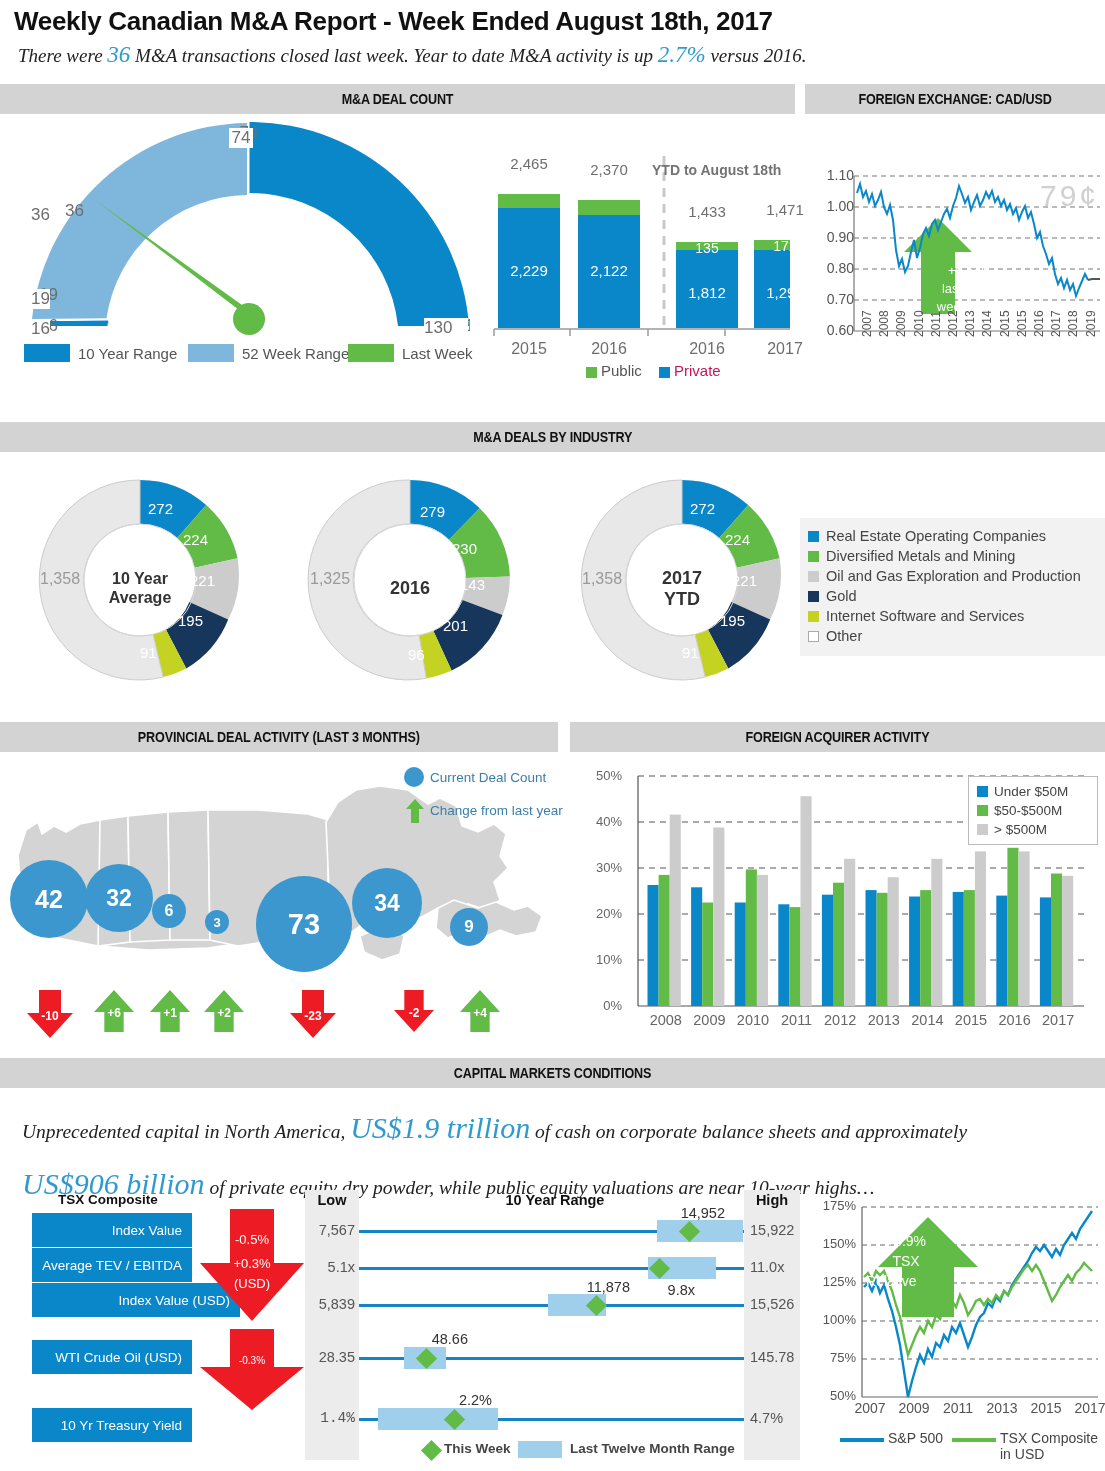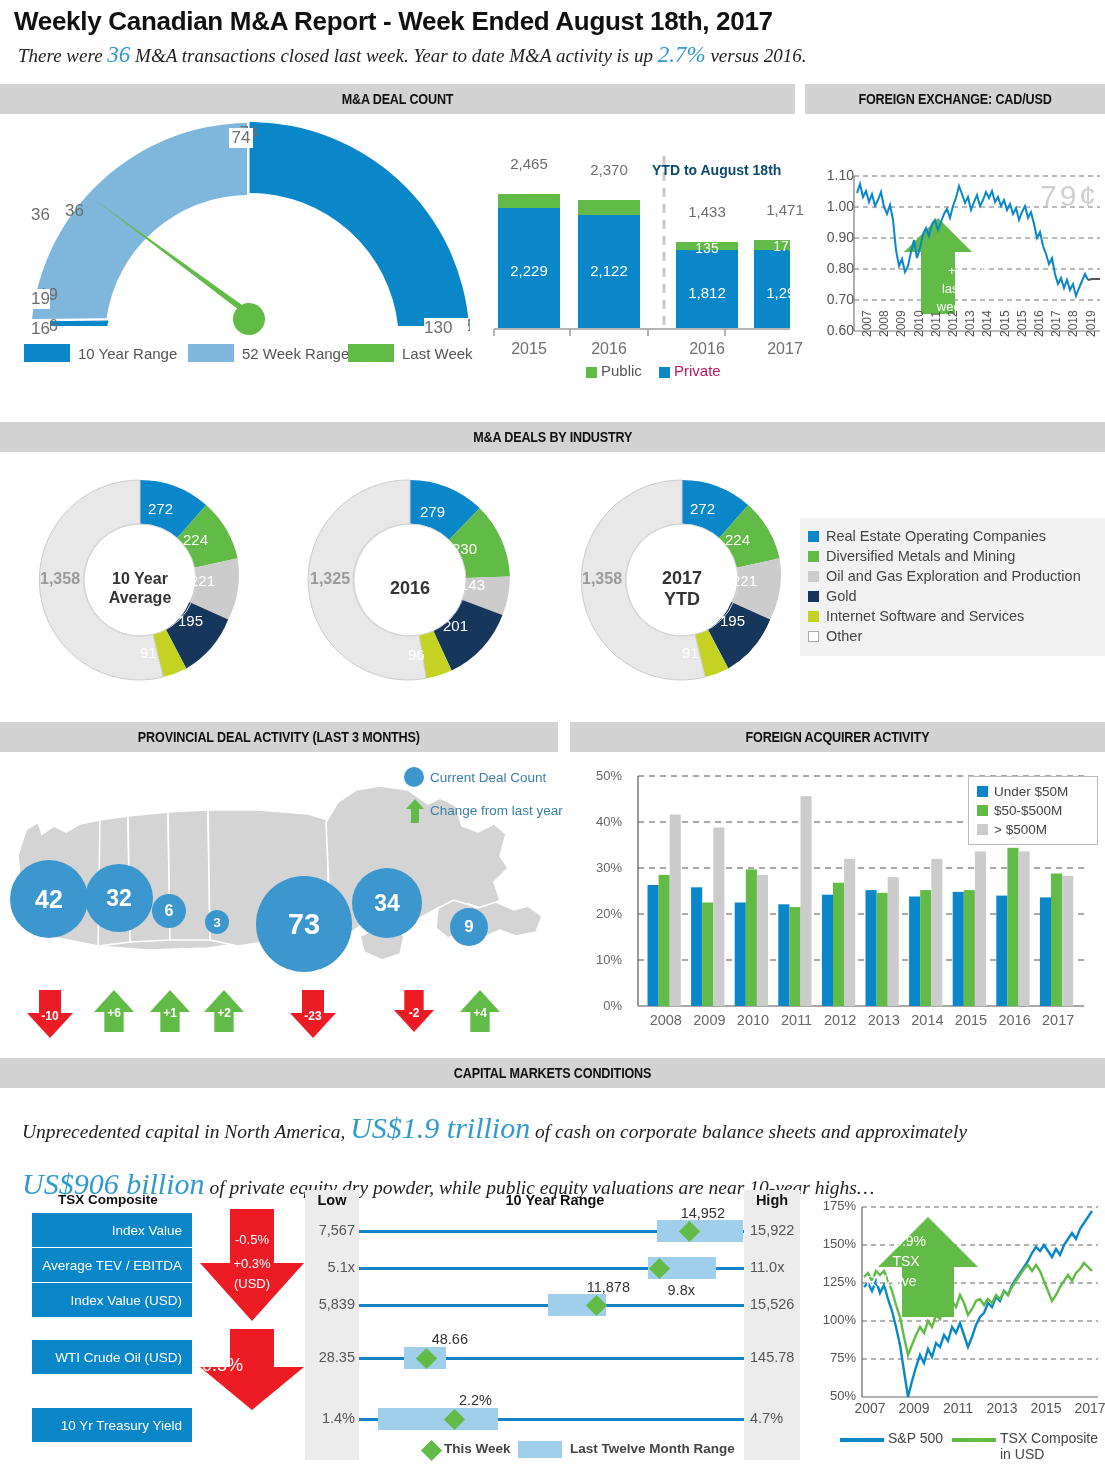--- a/index.html
+++ b/index.html
@@ -16,21 +16,21 @@
   
   .bc-total{position:absolute;font-size:15px;color:#6e6e6e;text-align:center;}
   .bc-seg{position:absolute;color:#fff;font-size:14px;text-align:center;}
   .bc-axis-lbl{position:absolute;font-size:16px;color:#6e6e6e;text-align:center;}
   
   .ax{position:absolute;font-size:13px;color:#555;text-align:right;}
   .xt{position:absolute;font-size:12px;color:#555;transform-origin:left top;transform:rotate(-90deg);white-space:nowrap;}
   
   .dn-center{position:absolute;text-align:center;font-size:16px;font-weight:bold;color:#333;line-height:1.15;}
   .dn-lab{position:absolute;font-size:15px;}
-  .dn-out{position:absolute;font-size:16px;color:#9a9a9a;font-weight:bold;}
+  .dn-out{position:absolute;font-size:16px;color:#9a9a9a;}
   
   #ind-legend{position:absolute;background:#f2f2f2;padding:8px 10px 10px 8px;}
   #ind-legend .row{display:flex;align-items:center;height:20px;font-size:14.5px;color:#444;}
   #ind-legend .sw{width:11px;height:11px;margin-right:7px;flex:0 0 auto;}
   
   .bubble{position:absolute;border-radius:50%;background:#3b97ce;color:#fff;display:flex;align-items:center;justify-content:center;font-weight:bold;}
   .arrowbox{position:absolute;}
   .arrowbox .val{position:absolute;width:100%;text-align:center;color:#fff;font-size:12px;font-weight:bold;}
   .maplg{position:absolute;font-size:13.5px;color:#3b7fa8;}
   
@@ -131,21 +131,21 @@
 <div class="bc-total" style="left:676px;top:203px;width:62px;">1,433</div>
 <div class="bc-total" style="left:754px;top:201px;width:62px;">1,471</div>
 <div class="bc-seg" style="left:498px;top:177px;width:62px;">236</div>
 <div class="bc-seg" style="left:578px;top:183px;width:62px;">248</div>
 <div class="bc-seg" style="left:676px;top:240px;width:62px;">135</div>
 <div class="bc-seg" style="left:754px;top:238px;width:62px;">172</div>
 <div class="bc-seg" style="left:498px;top:262px;width:62px;font-size:15px;">2,229</div>
 <div class="bc-seg" style="left:578px;top:262px;width:62px;font-size:15px;">2,122</div>
 <div class="bc-seg" style="left:676px;top:284px;width:62px;font-size:15px;">1,812</div>
 <div class="bc-seg" style="left:754px;top:284px;width:62px;font-size:15px;">1,299</div>
-<div class="abs" style="left:652px;top:162px;font-size:14px;font-weight:bold;color:#0c4a6e;">YTD to August 18th</div>
+<div class="abs" style="left:652px;top:162px;font-size:14px;font-weight:bold;color:#737373;">YTD to August 18th</div>
 <div class="bc-axis-lbl" style="left:498px;top:340px;width:62px;">2015</div>
 <div class="bc-axis-lbl" style="left:578px;top:340px;width:62px;">2016</div>
 <div class="bc-axis-lbl" style="left:676px;top:340px;width:62px;">2016</div>
 <div class="bc-axis-lbl" style="left:754px;top:340px;width:62px;">2017</div>
 <div class="abs" style="left:586px;top:367px;width:11px;height:11px;background:#62bb46;"></div>
 <div class="abs" style="left:601px;top:362px;font-size:15px;color:#555;">Public</div>
 <div class="abs" style="left:659px;top:367px;width:11px;height:11px;background:#0a87c9;"></div>
 <div class="abs" style="left:674px;top:362px;font-size:15px;color:#be185d;">Private</div>
 
 <svg class="abs" style="left:812px;top:162px;" width="290" height="180">
@@ -453,34 +453,34 @@
   <span>Unprecedented capital in North America,</span>
   <span class="big">US$1.9 trillion</span>
   <span>of cash on corporate balance sheets and approximately</span><br>
   <span class="big">US$906 billion</span>
   <span>of private equity dry powder, while public equity valuations are near 10-year highs…</span>
 </div>
 
 <div class="abs" style="left:34px;top:1192px;width:148px;text-align:center;font-size:13.5px;font-weight:bold;color:#111;">TSX Composite</div>
 <div class="tsxlbl" style="left:32px;top:1213px;width:150px;height:34px;">Index Value</div>
 <div class="tsxlbl" style="left:32px;top:1248px;width:150px;height:34px;">Average TEV / EBITDA</div>
-<div class="tsxlbl" style="left:32px;top:1283px;width:150px;height:34px;">Index Value (USD)</div>
+<div class="tsxlbl" style="left:32px;top:1283px;width:150px;height:34px;padding-left:48px;">Index Value (USD)</div>
 <div class="tsxlbl" style="left:32px;top:1340px;width:150px;height:34px;">WTI Crude Oil (USD)</div>
 <div class="tsxlbl" style="left:32px;top:1408px;width:150px;height:34px;">10 Yr Treasury Yield</div>
 
 <svg class="abs" style="left:196px;top:1205px;" width="112" height="120">
   <path d="M34,4 L78,4 L78,58 L108,58 L56,116 L4,58 L34,58 Z" fill="#ed1c24"></path>
 </svg>
 <div class="abs" style="left:196px;top:1232px;width:112px;text-align:center;color:#fff;font-size:13px;">-0.5%</div>
 <div class="abs" style="left:196px;top:1256px;width:112px;text-align:center;color:#fff;font-size:13px;">+0.3%</div>
 <div class="abs" style="left:196px;top:1276px;width:112px;text-align:center;color:#fff;font-size:13px;">(USD)</div>
 <svg class="abs" style="left:196px;top:1325px;" width="112" height="88">
   <path d="M34,4 L78,4 L78,42 L108,42 L56,85 L4,42 L34,42 Z" fill="#ed1c24"></path>
 </svg>
-<div class="abs" style="left:196px;top:1355px;width:112px;text-align:left;color:#fff;font-size:18px;">-0.3%</div>
+<div class="abs" style="left:196px;top:1355px;width:112px;text-align:center;color:#fff;font-size:10px;">-0.3%</div>
 
 <div class="abs" style="left:305px;top:1190px;width:54px;height:270px;background:#ececec;"></div>
 <div class="abs" style="left:744px;top:1190px;width:56px;height:270px;background:#ececec;"></div>
 <div class="abs" style="left:305px;top:1192px;width:54px;text-align:center;font-size:14.5px;font-weight:bold;color:#111;">Low</div>
 <div class="abs" style="left:430px;top:1192px;width:250px;text-align:center;font-size:14.5px;font-weight:bold;color:#111;">10 Year Range</div>
 <div class="abs" style="left:744px;top:1192px;width:56px;text-align:center;font-size:14.5px;font-weight:bold;color:#111;">High</div>
 
 <div class="rng-line" style="left:359px;top:1230px;width:385px;"></div>
 <div class="rng-band" style="left:657px;top:1220px;width:86px;"></div>
 <div class="diamond" style="left:682px;top:1224px;"></div>
@@ -506,21 +506,21 @@
 <div class="rng-band" style="left:404px;top:1347px;width:42px;"></div>
 <div class="diamond" style="left:419px;top:1351px;"></div>
 <div class="rng-val" style="left:388px;top:1331px;width:80px;">48.66</div>
 <div class="rng-low" style="left:301px;top:1349px;width:54px;">28.35</div>
 <div class="rng-high" style="left:750px;top:1349px;width:56px;">145.78</div>
 
 <div class="rng-line" style="left:359px;top:1418px;width:385px;"></div>
 <div class="rng-band" style="left:378px;top:1408px;width:120px;"></div>
 <div class="diamond" style="left:447px;top:1412px;"></div>
 <div class="rng-val" style="left:412px;top:1392px;width:80px;">2.2%</div>
-<div class="rng-low" style="left:301px;top:1410px;width:54px;">1.4%</div>
+<div class="rng-low" style="left:301px;top:1410px;width:54px;font-family:Liberation Mono, monospace;">1.4%</div>
 <div class="rng-high" style="left:750px;top:1410px;width:56px;">4.7%</div>
 
 <div class="diamond" style="left:424px;top:1443px;"></div>
 <div class="abs" style="left:444px;top:1441px;font-size:13.5px;font-weight:bold;color:#444;">This Week</div>
 <div class="abs" style="left:518px;top:1441px;width:44px;height:17px;background:#9fcfea;"></div>
 <div class="abs" style="left:570px;top:1441px;font-size:13.5px;font-weight:bold;color:#444;">Last Twelve Month Range</div>
 
 <svg class="abs" style="left:812px;top:1195px;" width="290" height="240">
   <g stroke="#666" stroke-dasharray="5,4" stroke-width="1">
     <line x1="50" y1="12" x2="286" y2="12"></line>

